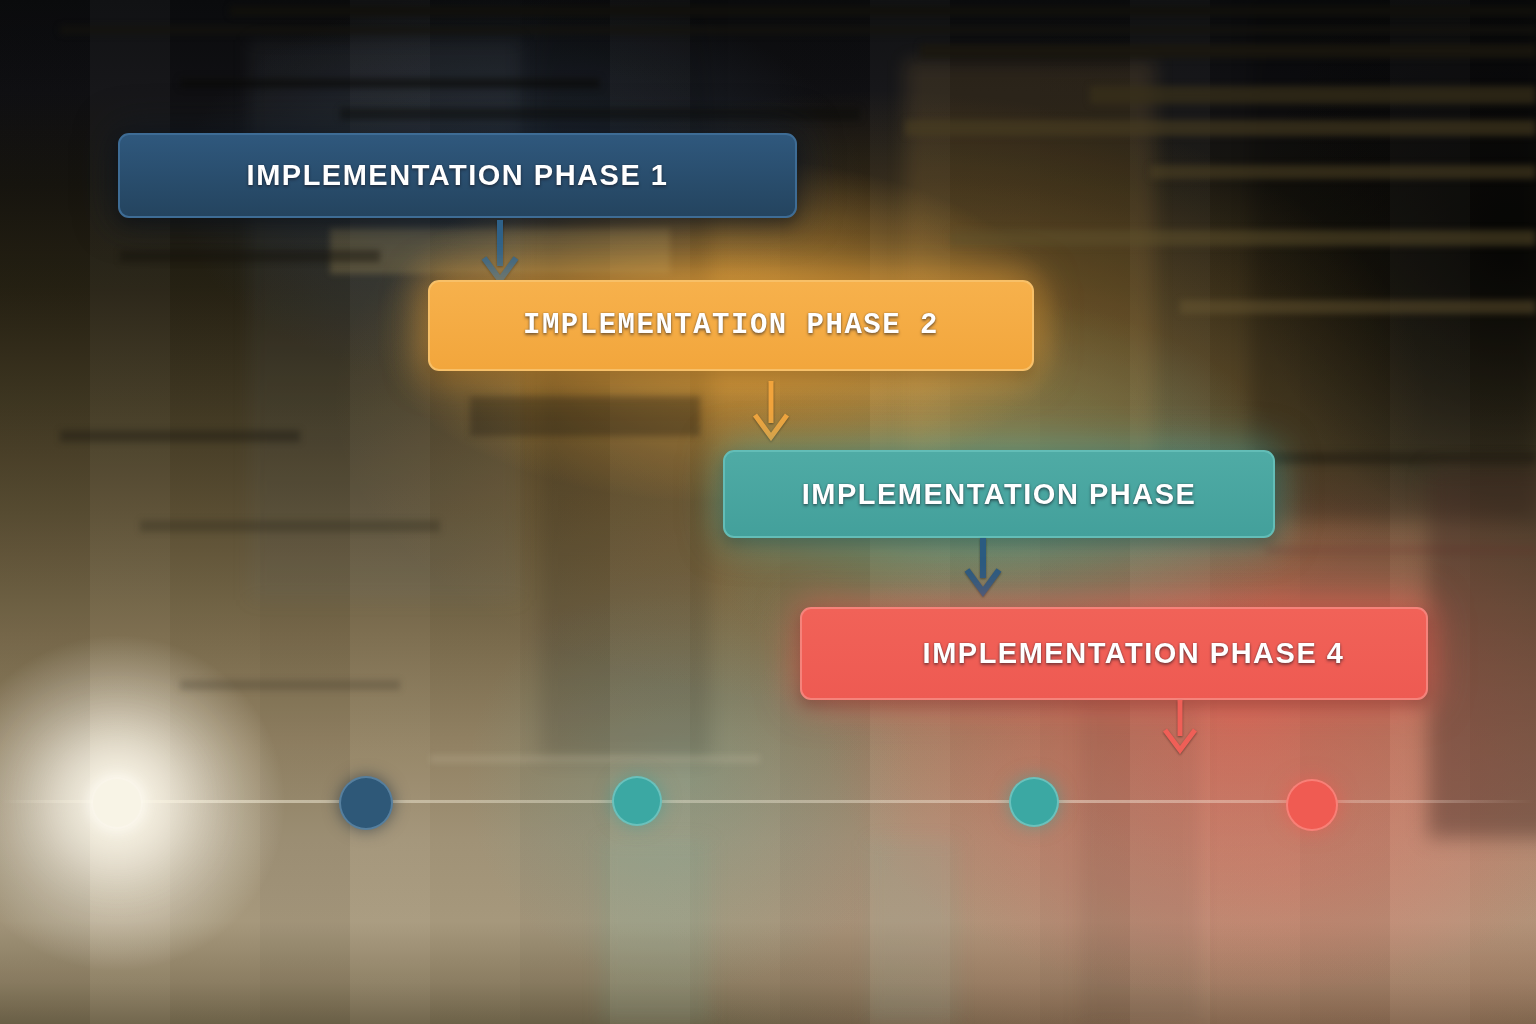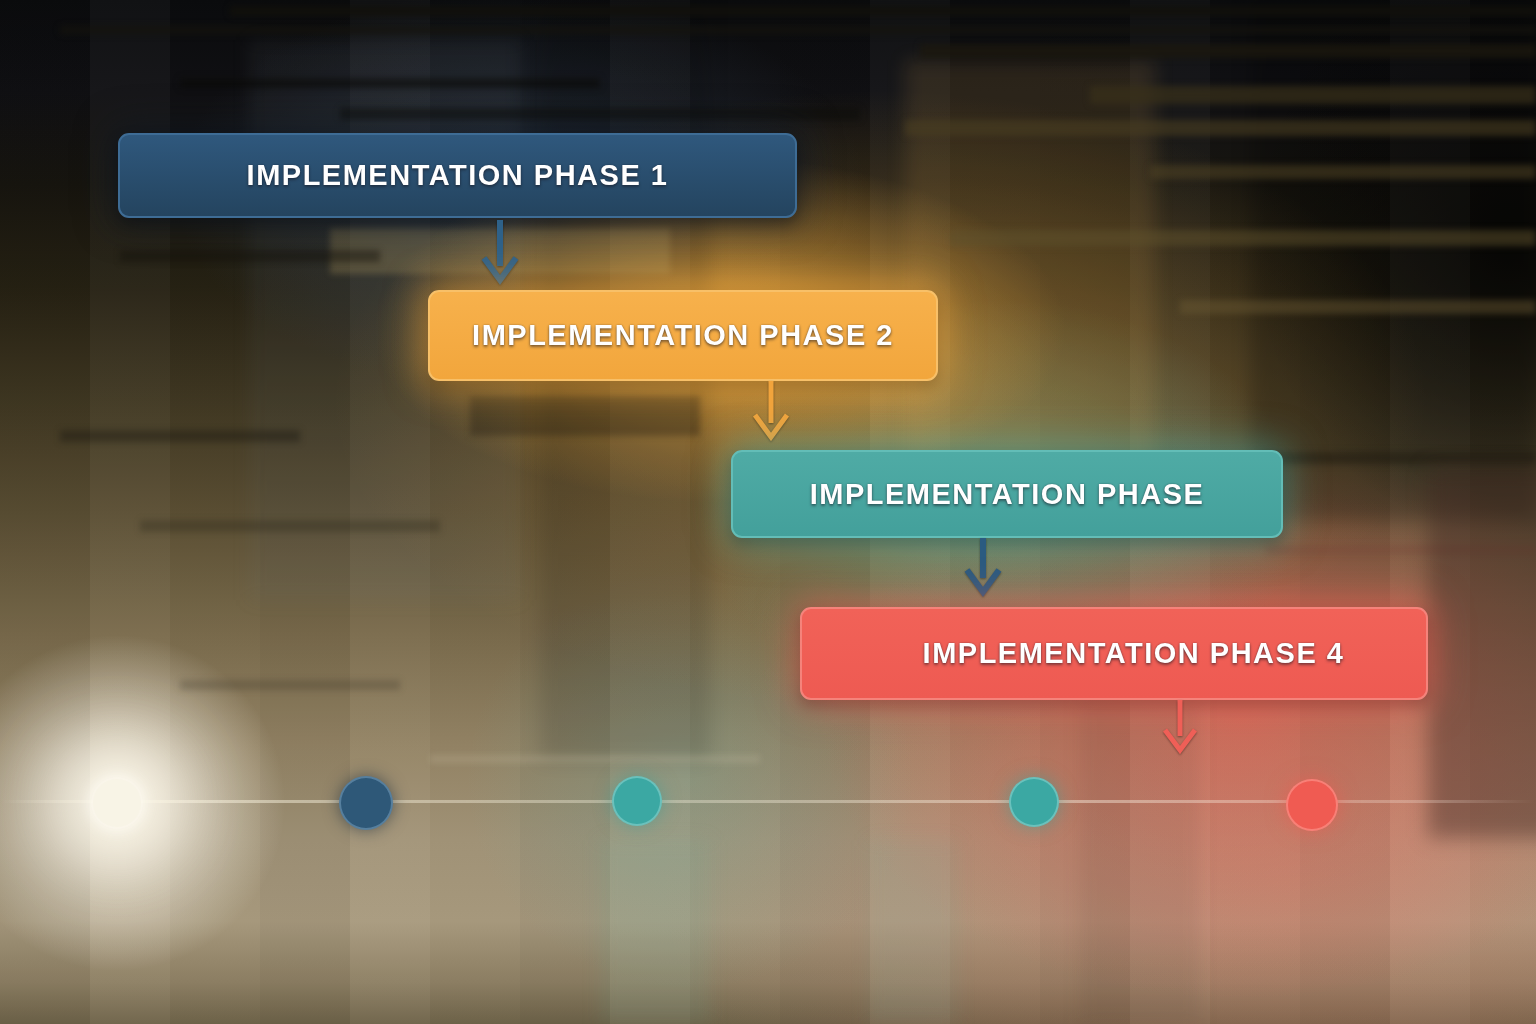--- a/index.html
+++ b/index.html
@@ -49,22 +49,22 @@
   
   .phase-box{
     position:absolute;border-radius:11px;border:2px solid transparent;
     display:flex;align-items:center;justify-content:center;box-sizing:border-box;
   }
   .phase-label{
     font-weight:bold;font-size:29px;letter-spacing:1.5px;color:#fff;white-space:nowrap;
     text-shadow:0 2px 3px rgba(25,25,35,0.50), 0 0 2px rgba(30,30,40,0.40);
   }
   .p1{left:118px;top:133px;width:679px;height:85px;}
-  .p2{left:428px;top:290px;width:510px;height:91px;}
-  .p3{left:723px;top:450px;width:552px;height:88px;margin-left:8px;}
+  .p2{left:428px;top:280px;width:606px;height:91px;font-family:Liberation Mono, monospace;}
+  .p3{left:723px;top:450px;width:552px;height:88px;}
   .p4{left:800px;top:607px;width:628px;height:93px;padding-left:39px;}
   .connector-arrow{position:absolute;filter:drop-shadow(0 1px 1px rgba(0,0,0,0.40));}
   .a1{left:478px;top:218px;}
   .a2{left:749px;top:381px;}
   .a3{left:961px;top:538px;}
   .a4{left:1158px;top:700px;}
 </style>
 </head>
 <body>
 

